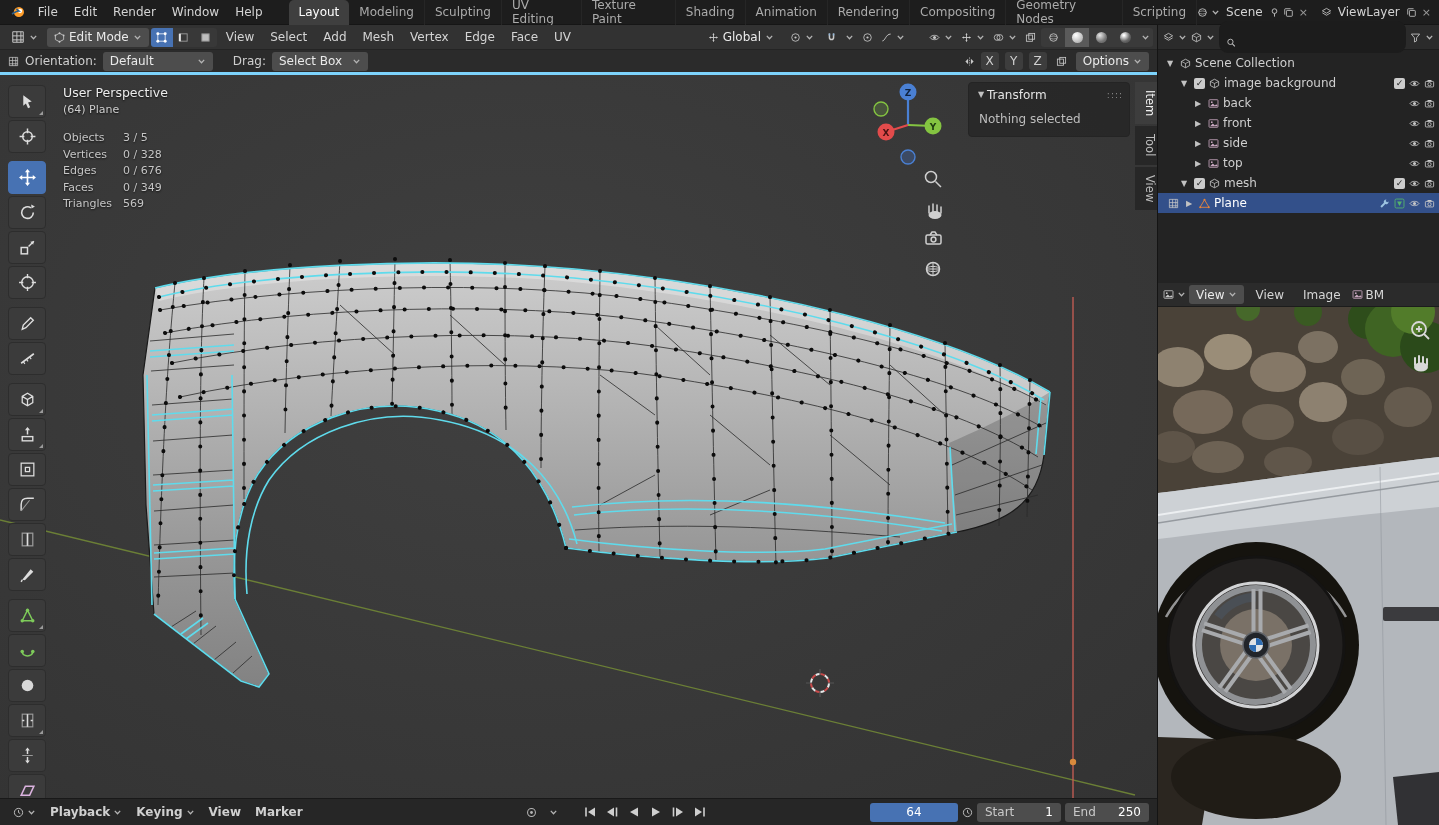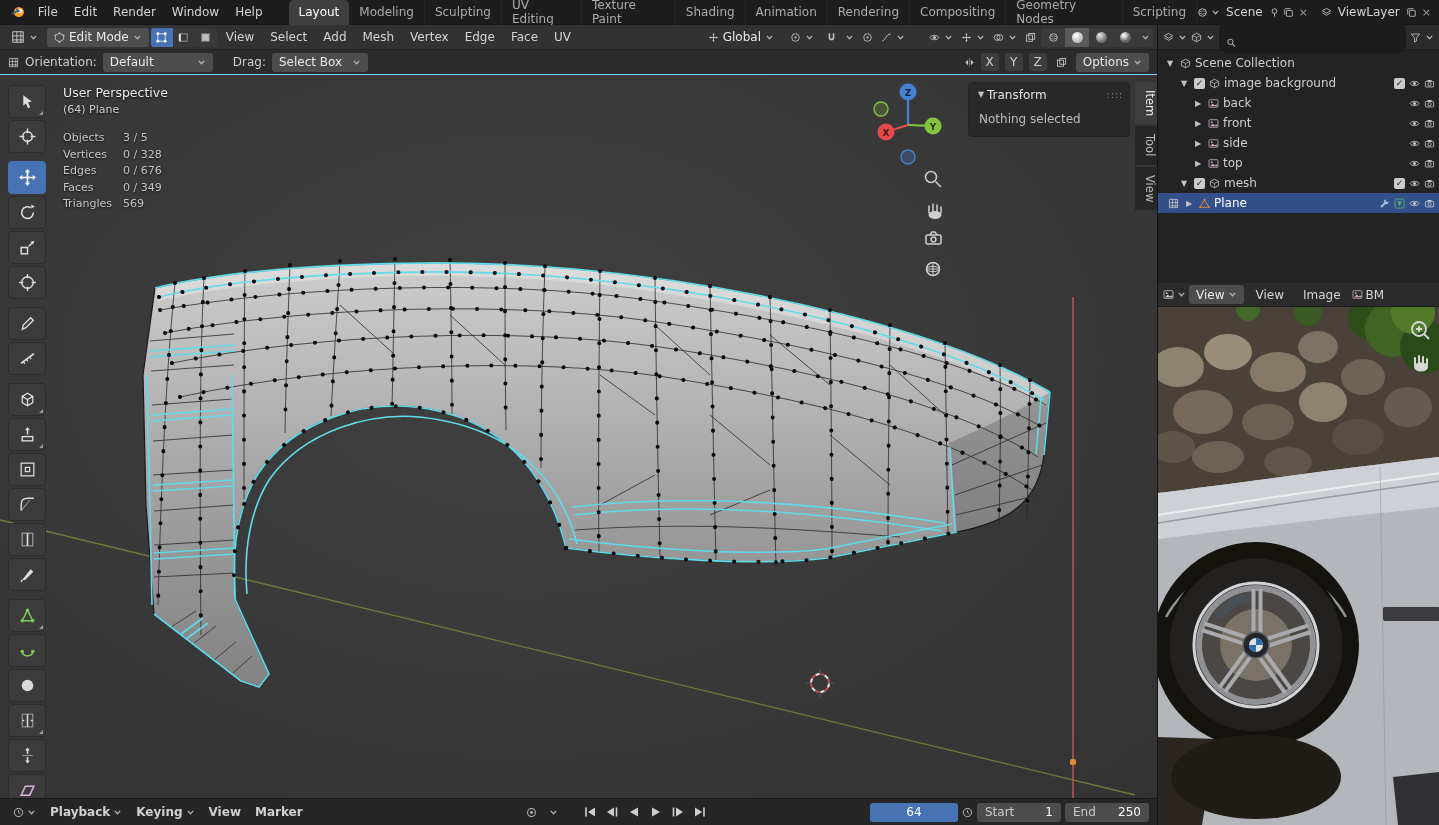--- a/index.html
+++ b/index.html
@@ -31,21 +31,21 @@
   .vph { height:25px; background:#323232; border-bottom:1px solid #242424; display:flex; align-items:center; gap:2px; padding:0 4px; }
   .vph .menu-item { padding:0 7px; }
   .seg { display:flex; background:#383838; border-radius:3px; overflow:hidden; }
   .seg .mbtn { width:22px; height:19px; display:flex; align-items:center; justify-content:center; }
   .seg .mbtn.active { background:#4772b3; }
   .shadegrp { display:flex; background:#3a3a3a; border-radius:3px; overflow:hidden; align-items:center; }
   .shadegrp .sbtn { width:24px; height:19px; display:flex; align-items:center; justify-content:center; }
   .shadegrp .sbtn.active { background:#5a5a5a; }
   .sph { width:11px; height:11px; border-radius:50%; }
 
-  .tsets { height:25px; background:#2b2b2b; border-bottom:1px solid #7dd3fc; display:flex; align-items:center; gap:6px; padding:0 8px; }
+  .tsets { height:25px; background:#2b2b2b; border-bottom:3px solid #7dd3fc; display:flex; align-items:center; gap:6px; padding:0 8px; }
   .tsets .lbl { color:#cfcfcf; }
   .axbtn { width:18px; height:18px; background:#3d3d3d; border-radius:3px; color:#d0d0d0; display:flex; align-items:center; justify-content:center; }
 
   
   .viewport { position:relative; height:723px; background:radial-gradient(ellipse at 45% 40%, #404040 0%, #383838 60%, #333 100%); overflow:hidden; }
   .scene { position:absolute; inset:0; }
   .vp-text { position:absolute; left:63px; top:10px; text-shadow:0 1px 2px rgba(0,0,0,.8); }
   .vp-text .t1 { color:#ececec; font-size:12.5px; }
   .vp-text .t2 { color:#cfcfcf; font-size:11px; margin-top:3px; }
   .vp-stats { position:absolute; left:63px; top:56px; text-shadow:0 1px 2px rgba(0,0,0,.7); font-size:11px; color:#c6c6c6; }

